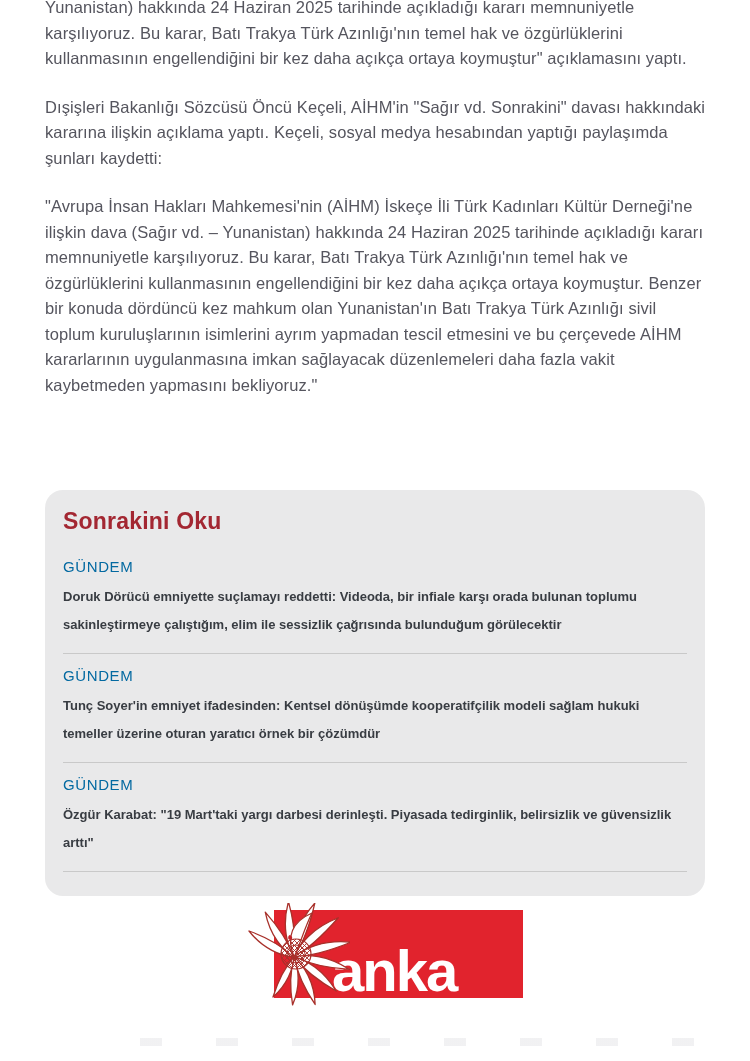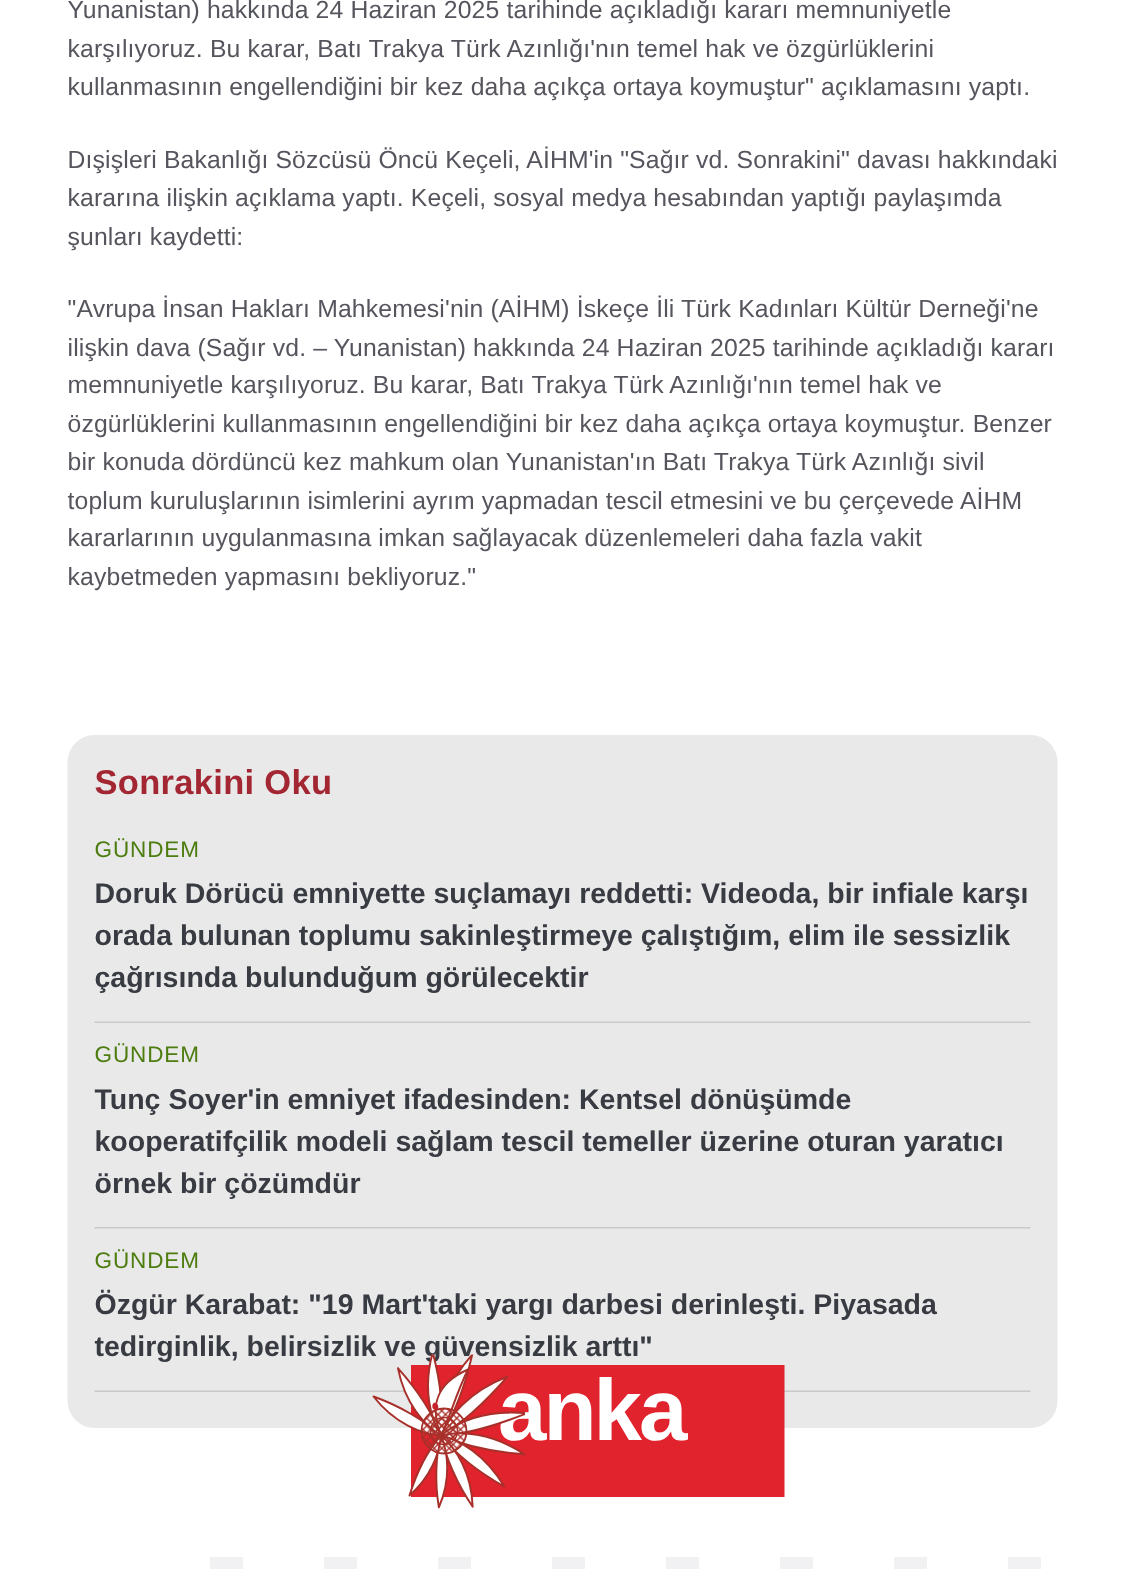--- a/index.html
+++ b/index.html
@@ -24,34 +24,34 @@
   .rn-heading{
     margin:6px 0 10px 0;
     color:#a32732;font-size:23px;font-weight:bold;letter-spacing:.2px;
   }
   .rn-item{
     padding:13px 0 14px 0;
     border-bottom:1px solid #c9c9c9;
     cursor:pointer;
   }
   .rn-cat{
-    color:#4d7c0f;font-size:15px;letter-spacing:.6px;
+    color:#0369a1;font-size:15px;letter-spacing:.6px;
     margin-bottom:8px;
   }
   .rn-title{
-    color:#383c42;font-size:19px;font-weight:bold;line-height:28px;
+    color:#383c42;font-size:13px;font-weight:bold;line-height:28px;
   }
   
   .logo{
     position:absolute;left:232px;top:903px;width:292px;height:110px;
   }
   .logo-box{
     position:absolute;left:42px;top:7px;width:249px;height:88px;
     background:#e1232d;
-    display:flex;align-items:flex-start;
+    display:flex;align-items:flex-end;
   }
   .logo-text{
     color:#ffffff;font-weight:bold;font-size:58px;letter-spacing:-2px;
     padding-left:58px;line-height:1;transform:translateY(2px);
   }
   .bird{
     position:absolute;left:0;top:0;width:118px;height:112px;z-index:2;
   }
   
   .faint-dashes{
@@ -76,21 +76,21 @@
   <section class="read-next">
     <h2 class="rn-heading">Sonrakini Oku</h2>
 
     <div class="rn-item">
       <div class="rn-cat">GÜNDEM</div>
       <div class="rn-title">Doruk Dörücü emniyette suçlamayı reddetti: Videoda, bir infiale karşı orada bulunan toplumu sakinleştirmeye çalıştığım, elim ile sessizlik çağrısında bulunduğum görülecektir</div>
     </div>
 
     <div class="rn-item">
       <div class="rn-cat">GÜNDEM</div>
-      <div class="rn-title">Tunç Soyer'in emniyet ifadesinden: Kentsel dönüşümde kooperatifçilik modeli sağlam tescil temeller üzerine oturan yaratıcı örnek bir çözümdür</div>
+      <div class="rn-title">Tunç Soyer'in emniyet ifadesinden: Kentsel dönüşümde kooperatifçilik modeli sağlam hukuki temeller üzerine oturan yaratıcı örnek bir çözümdür</div>
     </div>
 
     <div class="rn-item">
       <div class="rn-cat">GÜNDEM</div>
       <div class="rn-title">Özgür Karabat: "19 Mart'taki yargı darbesi derinleşti. Piyasada tedirginlik, belirsizlik ve güvensizlik arttı"</div>
     </div>
   </section>
 
   <footer>
     <div class="logo">

